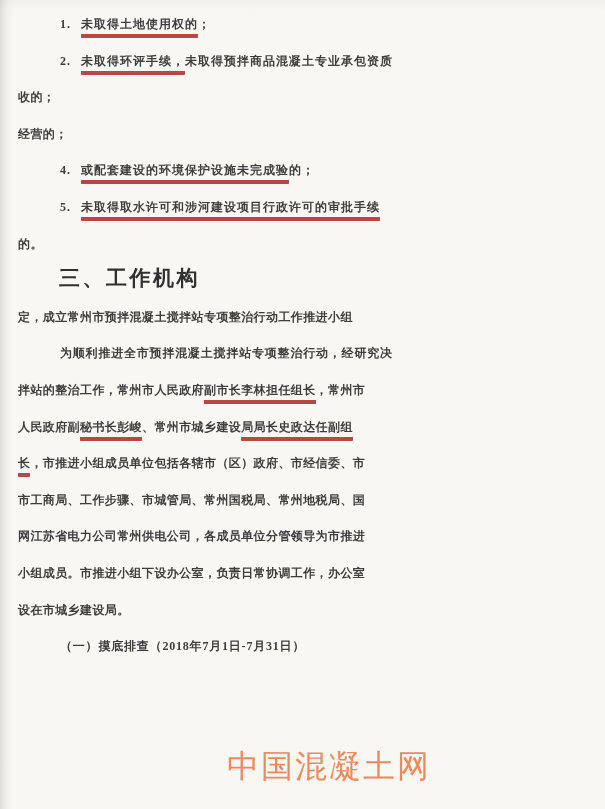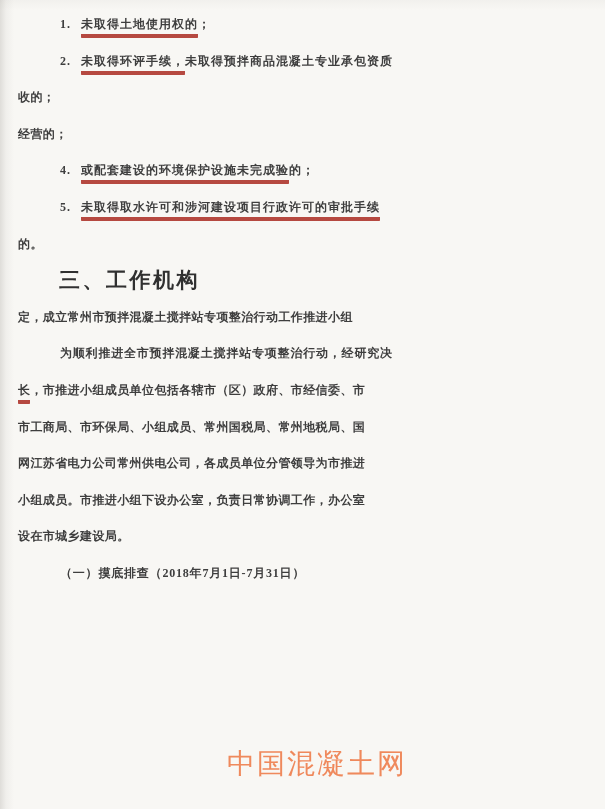--- a/index.html
+++ b/index.html
@@ -27,39 +27,39 @@
     line-height:36.6px;
     font-size:12px;
     letter-spacing:0.4px;
     white-space:nowrap;
     font-weight:bold;
   }
   .line.item{ padding-left:42px; letter-spacing:1px; }
   .line.para{ padding-left:42px; letter-spacing:0.8px; }
   .line.heading{
     padding-left:41px;
-    font-family:Liberation Serif, serif;
+    font-family:Liberation Mono, monospace;
     font-weight:700;
     font-size:21px;
     letter-spacing:2.5px;
     color:#303030;
   }
   .num{ letter-spacing:1px; padding-right:6px; }
   .ul{
     background-image:linear-gradient(to right, rgba(176,58,49,0.92), rgba(176,58,49,0.92));
     background-repeat:no-repeat;
     background-size:100% 4px;
     background-position:0 calc(100% - 1px);
     padding-bottom:8px;
     border-radius:2px;
   }
   .watermark{
     position:absolute;
     left:227px;top:745px;
-    font-size:28px;
+    font-size:32px;
     letter-spacing:2px;
     font-family:"Liberation Sans","DejaVu Sans",sans-serif;
     color:#ef8050;
     opacity:0.92;
     white-space:nowrap;
     z-index:5;
   }
 </style>
 </head>
 <body>
@@ -69,21 +69,23 @@
       <div class="line item"><span class="num">1. </span><span class="ul">未取得土地使用权的</span><span>；</span></div>
       <div class="line item"><span class="num">2. </span><span class="ul">未取得环评手续，</span><span>未取得预拌商品混凝土专业承包资质</span></div>
       <div class="line wrap"><span>收的；</span></div>
       <div class="line wrap"><span>经营的；</span></div>
       <div class="line item"><span class="num">4. </span><span class="ul">或配套建设的环境保护设施未完成验</span><span>的；</span></div>
       <div class="line item"><span class="num">5. </span><span class="ul">未取得取水许可和涉河建设项目行政许可的审批手续</span></div>
       <div class="line wrap"><span>的。</span></div>
       <div class="line heading"><span>三、工作机构</span></div>
       <div class="line wrap"><span>定，成立常州市预拌混凝土搅拌站专项整治行动工作推进小组</span></div>
       <div class="line para"><span>为顺利推进全市预拌混凝土搅拌站专项整治行动，经研究决</span></div>
+      <div class="line wrap"><span>拌站的整治工作，常州市人民政府</span><span class="ul">副市长李林担任组长</span><span>，常州市</span></div>
+      <div class="line wrap"><span>人民政府副</span><span class="ul">秘书长彭峻</span><span>、常州市城乡建设</span><span class="ul">局局长史政达任副组</span></div>
       <div class="line wrap"><span class="ul">长</span><span>，市推进小组成员单位包括各辖市（区）政府、市经信委、市</span></div>
-      <div class="line wrap"><span>市工商局、市环保局、小组成员、常州国税局、常州地税局、国</span></div>
+      <div class="line wrap"><span>市工商局、工作步骤、市城管局、常州国税局、常州地税局、国</span></div>
       <div class="line wrap"><span>网江苏省电力公司常州供电公司，各成员单位分管领导为市推进</span></div>
       <div class="line wrap"><span>小组成员。市推进小组下设办公室，负责日常协调工作，办公室</span></div>
       <div class="line wrap"><span>设在市城乡建设局。</span></div>
       <div class="line para"><span>（一）摸底排查（2018年7月1日-7月31日）</span></div>
     </div>
   <div class="watermark">中国混凝土网</div>
 </div>
 
 </body></html>

